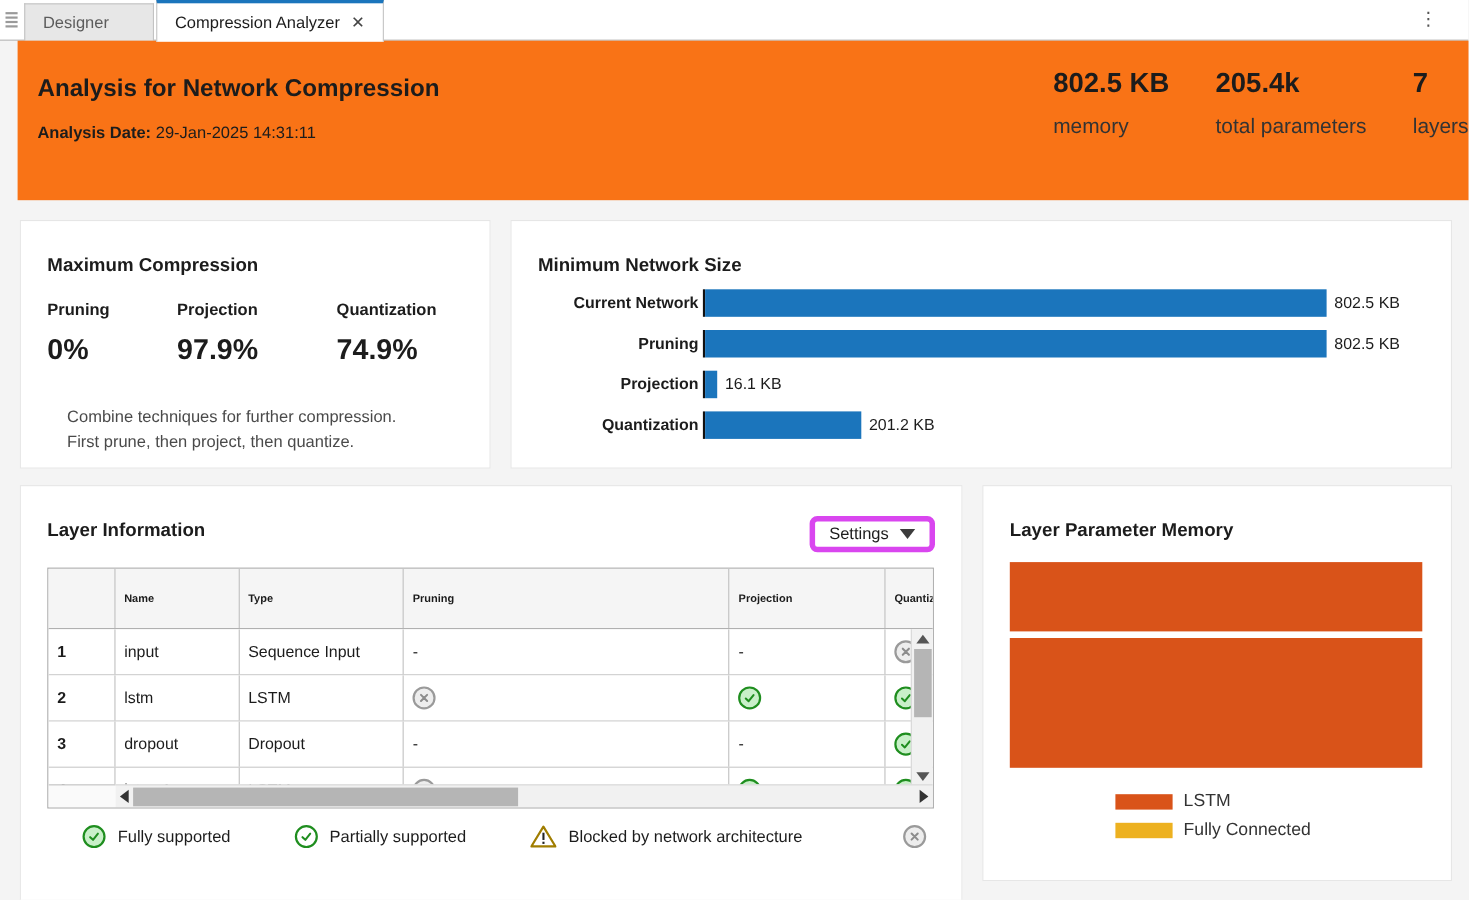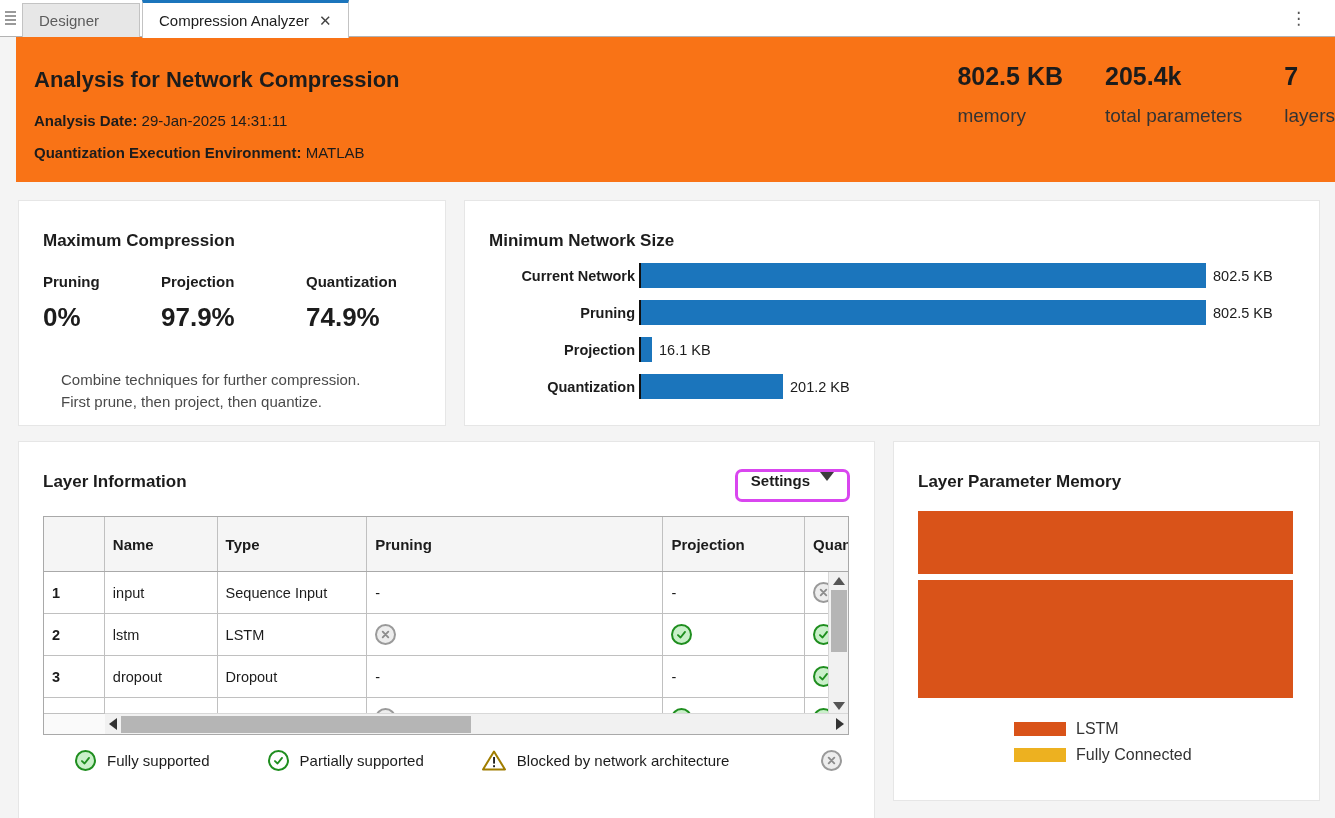--- a/index.html
+++ b/index.html
@@ -58,28 +58,28 @@
   
   .chart { position:absolute; left:24px; top:62px; }
   .chart-row { display:flex; align-items:center; height:25px; margin-bottom:12px; }
   .chart-label { width:150px; text-align:right; font-size:14.5px; font-weight:bold; padding-right:4px; }
   .chart-axiscell { border-left:2px solid #111; align-self:stretch; display:flex; align-items:center; }
   .chart-bar { height:25px; }
   .chart-val { font-size:14.5px; margin-left:7px; white-space:nowrap; }
 
   
   .settings-btn { position:absolute; right:24px; top:27px; height:33px; padding:0 13px;
-    background:#fff; border:3px solid #d946ef; border-radius:7px; display:flex;
-    align-items:flex-start; gap:10px; font-size:15px; cursor:pointer;font-weight:bold; }
+    background:#fff; border:5px solid #d946ef; border-radius:7px; display:flex;
+    align-items:center; gap:10px; font-size:15px; cursor:pointer; }
   .settings-btn .caret { width:0; height:0; border-left:7px solid transparent;
     border-right:7px solid transparent; border-top:9px solid #3c3c3c; }
   .tbl { position:absolute; left:24px; top:74px; width:806px; height:219px;
     border:1px solid #a9a9a9; background:#fff; overflow:hidden; }
   .tbl-header { display:flex; height:55px; background:#f5f5f5; border-bottom:1px solid #a9a9a9; }
-  .tbl-header .hc { display:flex; align-items:center; padding-left:8px; font-size:15px;
+  .tbl-header .hc { display:flex; align-items:center; padding-left:8px; font-size:10px;
     font-weight:bold; border-right:1px solid #c0c0c0; overflow:hidden; white-space:nowrap; }
   .tbl-body { position:relative; height:142px; overflow:hidden; }
   .trow { display:flex; height:42px; border-bottom:1px solid #c0c0c0; background:#fff; }
   .trow .tc { display:flex; align-items:center; padding-left:8px; font-size:14.5px;
     border-right:1px solid #c0c0c0; overflow:hidden; white-space:nowrap; }
   .tc.num { font-weight:bold; }
   .cw0{width:61px;} .cw1{width:113px;} .cw2{width:150px;} .cw3{width:297px;} .cw4{width:142px;} .cw5{width:43px; border-right:none !important;}
   
   .vscroll { position:absolute; right:0; top:55px; width:20px; height:143px;
     background:#f1f1f1; border-left:1px solid #d8d8d8; z-index:5; }
@@ -145,24 +145,20 @@
     </div>
     <div class="kebab">⋮</div>
   </div>
 
   <div class="header">
     <div class="page-title">Analysis for Network Compression</div>
     <div class="meta-line meta-1">
       <b>Analysis Date:</b>
       <span>29-Jan-2025 14:31:11</span>
     </div>
-    <div class="meta-line meta-2">
-      <b>Quantization Execution Environment:</b>
-      <span>MATLAB</span>
-    </div>
     <div class="stats">
       <div class="stat">
         <span class="v">802.5 KB</span>
         <span class="l">memory</span>
       </div>
       <div class="stat">
         <span class="v">205.4k</span>
         <span class="l">total parameters</span>
       </div>
       <div class="stat">

